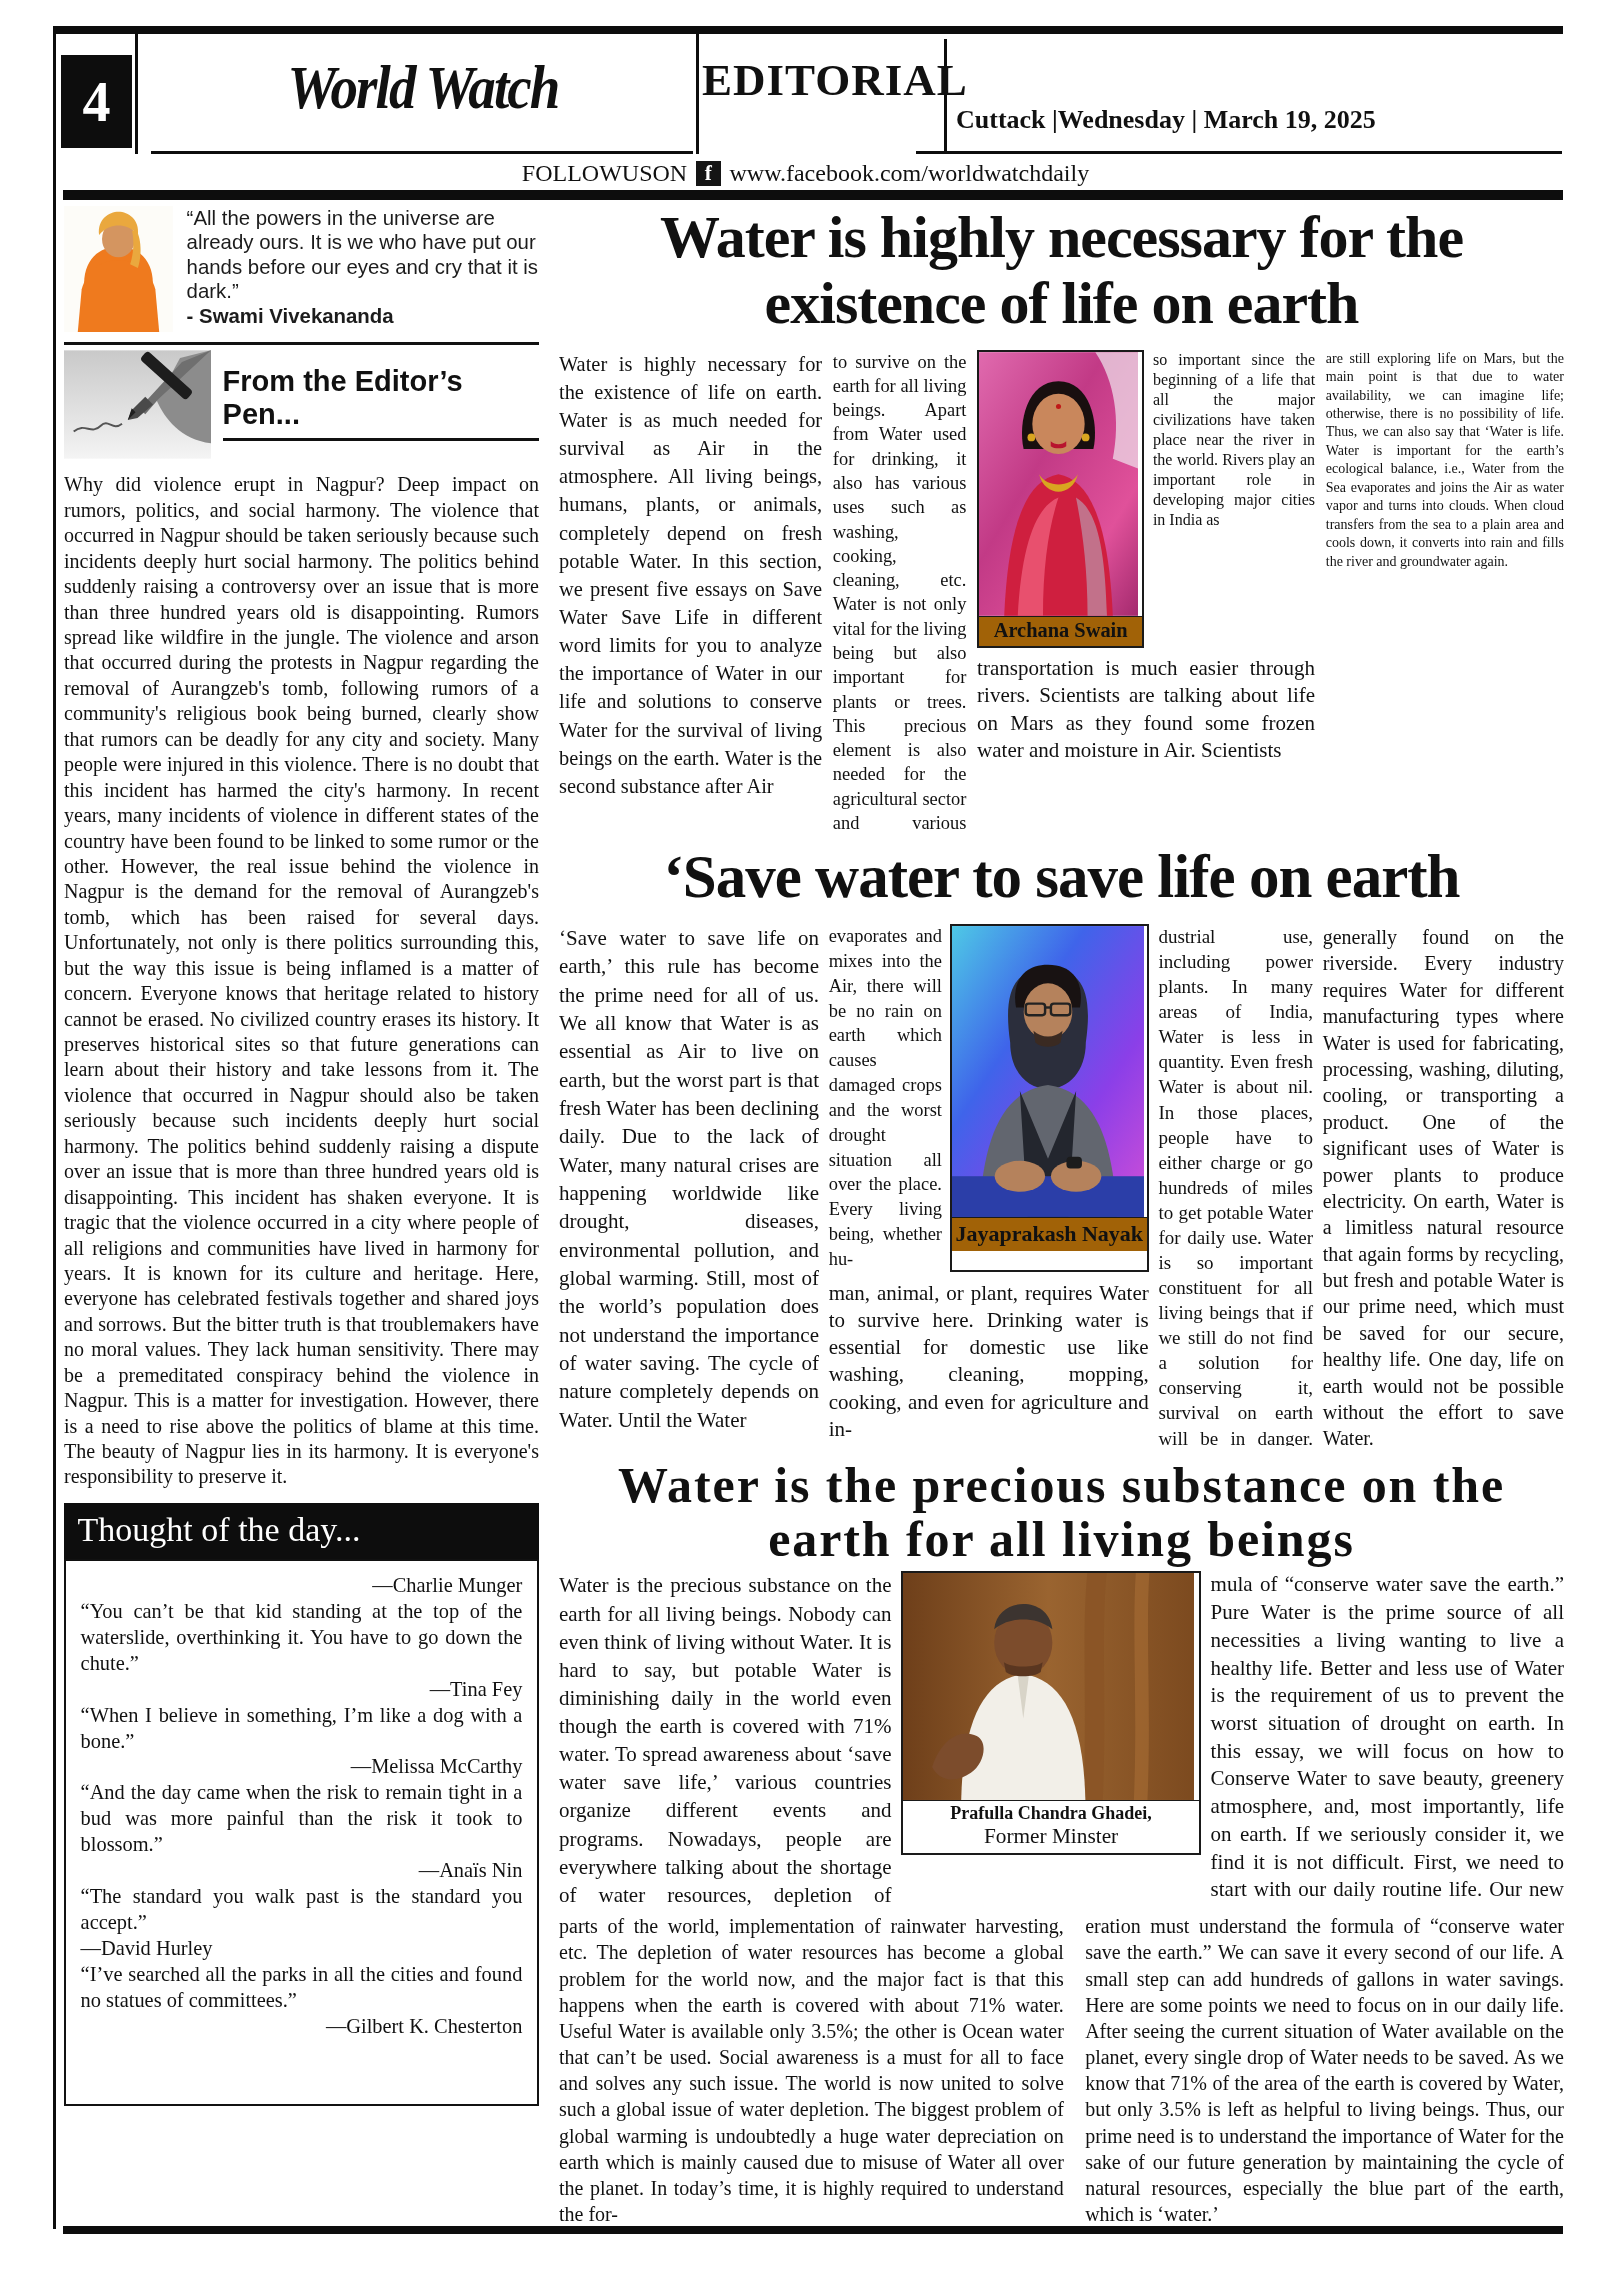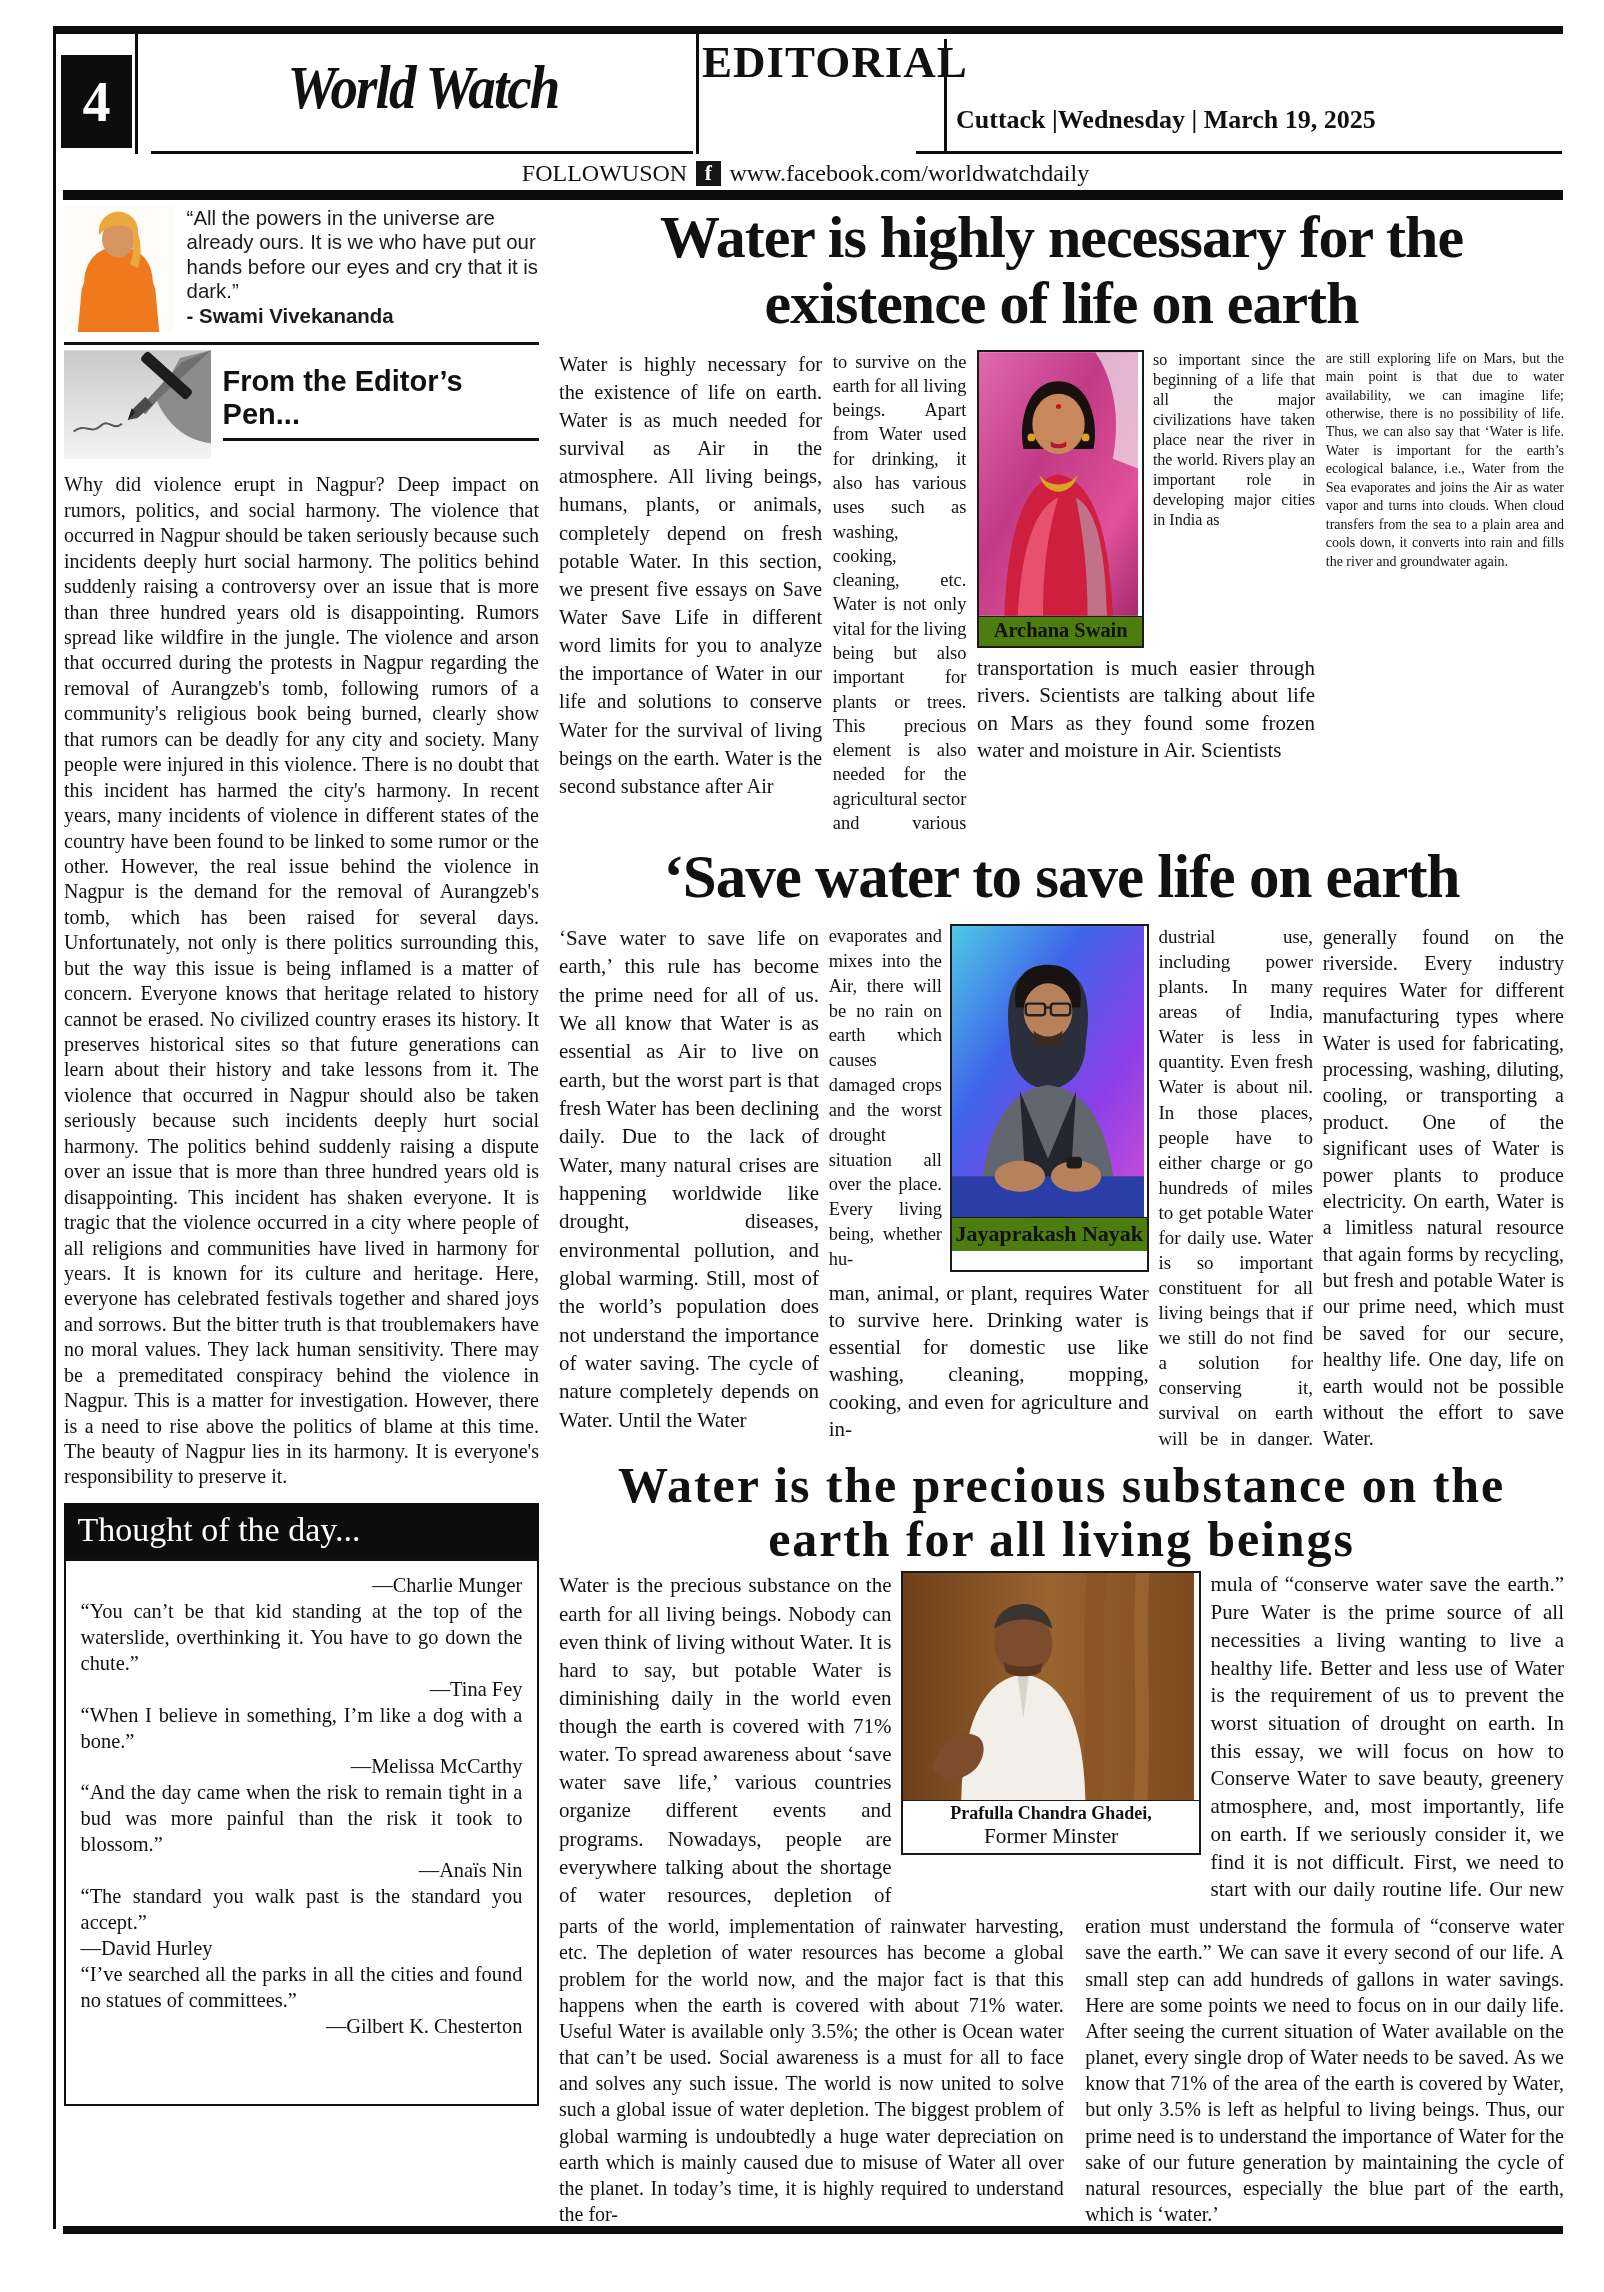--- a/index.html
+++ b/index.html
@@ -12,21 +12,21 @@
   #left-vrule{left:53px;top:26px;width:2.9px;height:2203px;}
   #vline-a{left:135px;top:26px;width:2.9px;height:128px;}
   #vline-b{left:696px;top:26px;width:2.9px;height:128px;}
   #vline-c{left:944px;top:39px;width:2.9px;height:115px;}
   #hrule-left{left:151px;top:151px;width:542px;height:2.9px;}
   #hrule-right{left:916px;top:151px;width:646px;height:2.9px;}
   #page-num{left:61px;top:55px;width:71px;height:93px;background:#0d0d0d;color:#fff;
             display:flex;align-items:center;justify-content:center;font-size:56px;font-weight:bold;}
   #masthead{left:151px;top:56px;width:544px;text-align:center;font-size:55px;font-weight:bold;
             font-style:italic;letter-spacing:-1.9px;transform:scaleY(1.12);}
-  #section-title{left:702px;top:36px;width:243px;text-align:center;font-size:45px;font-weight:bold;letter-spacing:1px;}
+  #section-title{left:702px;top:54px;width:243px;text-align:center;font-size:45px;font-weight:bold;letter-spacing:1px;}
   #dateline{left:956px;top:105px;font-size:26px;font-weight:bold;letter-spacing:0px;}
   #follow-row{left:388px;top:158px;width:835px;height:31px;display:flex;align-items:center;
               justify-content:center;gap:8.7px;font-size:24px;}
   .fb-box{width:25px;height:25px;background:#151515;color:#fff;display:inline-flex;align-items:center;
           justify-content:center;font-weight:bold;font-size:21.3px;}
   #thick-rule{left:63px;top:190px;width:1500px;height:9.7px;}
   
   #left-col{left:64px;top:206px;width:475px;}
   .viv-row{display:flex;gap:13.6px;height:130px;}
   .viv-photo{flex:none;width:109px;height:126px;}
@@ -72,21 +72,21 @@
   #article3top{margin-top:5.8px;display:flex;gap:9.7px;height:336px;overflow:hidden;}
   .a3c1{width:334px;font-size:21px;line-height:1.34;}
   .a3c3{width:355px;font-size:21px;line-height:1.32;}
   #article3bottom{margin-top:5.8px;display:flex;gap:21.3px;height:309px;overflow:hidden;}
   .a3bl{width:505px;font-size:20px;line-height:1.31;}
   .a3br{width:479px;font-size:20px;line-height:1.31;}
   
   .photobox{border:2.9px solid #1a1a1a;background:#fff;}
   .photobox svg{display:block;}
   .pcap{border-top:1.9px solid #1a1a1a;text-align:center;font-weight:bold;font-size:20.4px;
-        padding:2.9px 1.9px 3.9px 1.9px;background:#4d7c0f;}
+        padding:2.9px 1.9px 3.9px 1.9px;background:#a16207;}
   .pcap2{font-size:18px;padding:1.9px 1.9px 0 1.9px;border-top:1.9px solid #1a1a1a;text-align:center;font-weight:bold;}
   .pcap2b{font-size:21.3px;text-align:center;padding:0 1.9px 3.9px 1.9px;}
   #bottom-rule{left:63px;top:2226px;width:1500px;height:7.8px;}
 </style>
 </head>
 <body>
 
 <div id="page">
 
   <div class="abs rule" id="top-rule"></div>

